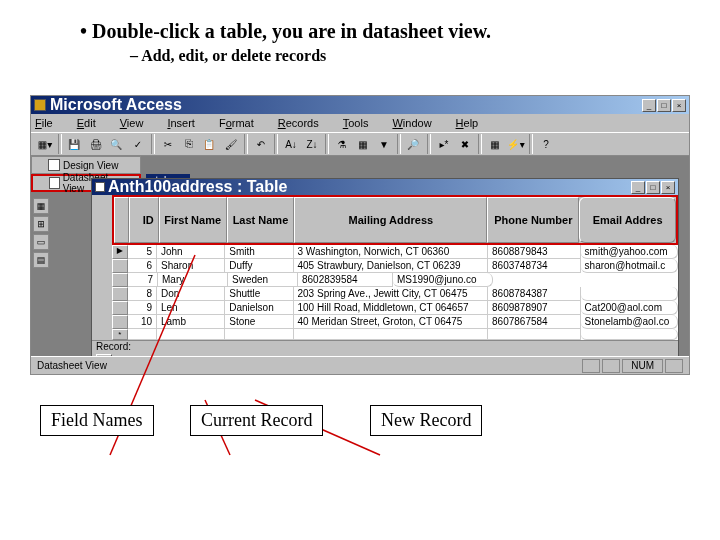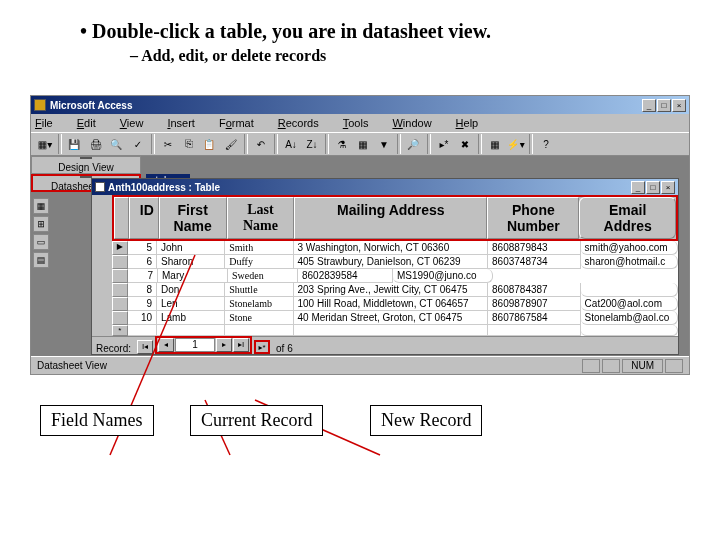--- a/index.html
+++ b/index.html
@@ -7,56 +7,56 @@
   .slide { padding: 20px 40px; }
   .title { font-size: 28px; text-align: center; margin: 30px 0 15px; font-weight: normal; }
   .bullet1 { font-size: 20px; font-weight: bold; margin-left: 40px; margin-bottom: 4px; }
   .bullet1::before { content: "• "; }
   .bullet2 { font-size: 16px; font-weight: bold; margin-left: 90px; }
   .bullet2::before { content: "– "; }
 
   .screenshot { margin: 10px 30px 0; border: 1px solid #888; font-family: Tahoma, Arial, sans-serif; font-size: 10px; background: #c0c0c0; }
   .titlebar { background: linear-gradient(to right,#0a246a,#a6caf0); color:#fff; height:18px; display:flex; align-items:center; padding:0 3px; }
   .titlebar .key-icon { width:12px; height:12px; background:#d4a017; margin-right:4px; border:1px solid #555; }
-  .titlebar-text { flex:1; font-weight:bold; font-size:10px; }
+  .titlebar-text { flex:1; font-weight:bold; font-size:16px; }
   .winbtns { display:flex; gap:1px; }
   .winbtn { width:14px; height:13px; background:#c0c0c0; border:1px solid #fff; border-right-color:#555; border-bottom-color:#555; font-size:8px; text-align:center; line-height:11px; color:#000; }
 
   .menubar { background:#c0c0c0; height:18px; display:flex; align-items:center; padding:0 4px; gap:24px; font-size:11px; }
   .menubar span u { text-decoration: underline; }
 
   .toolbar { background:#c0c0c0; height:24px; display:flex; align-items:center; padding:2px 4px; gap:1px; border-top:1px solid #fff; border-bottom:1px solid #888; }
   .tbtn { width:20px; height:20px; background:#c0c0c0; border:1px solid #c0c0c0; display:flex; align-items:center; justify-content:center; font-size:10px; }
   .tsep { width:4px; height:20px; border-left:1px solid #888; border-right:1px solid #fff; margin:0 2px; }
-  .viewbtn { height:18px; border:1px solid #888; background:#c0c0c0; display:flex; align-items:center; padding:0 4px; font-size:10px; gap:3px;flex-direction:column; }
+  .viewbtn { height:18px; border:1px solid #888; background:#c0c0c0; display:flex; align-items:center; padding:0 16px; font-size:10px; gap:3px; }
   .viewbtn.active { border:2px solid #c00; }
   .viewbtn .vicon { width:12px; height:12px; background:#fff; border:1px solid #555; }
 
   .mdiarea { background:#808080; position:relative; height:200px; overflow:hidden; }
   .db-label { position:absolute; left:115px; top:18px; background:#0a246a; color:#fff; font-size:10px; padding:1px 4px; }
 
   .tablewin { position:absolute; left:60px; top:22px; right:10px; background:#c0c0c0; border:1px solid #555; }
   .tablewin .titlebar { height:16px; }
   .sidetabs { position:absolute; left:2px; top:42px; width:18px; display:flex; flex-direction:column; gap:2px; }
   .sidetab { width:16px; height:16px; background:#c0c0c0; border:1px solid #888; font-size:9px; text-align:center; line-height:14px; }
 
   .datagrid { background:#fff; margin-left:20px; }
   .gridhead { display:flex; background:#c0c0c0; border:2px solid #c00; }
-  .gh { border:1px solid #888; border-top-color:#fff; border-left-color:#fff; padding:4px 4px; font-weight:bold; font-size:14px; background:#c0c0c0; text-align:center; }
+  .gh { border:1px solid #888; border-top-color:#fff; border-left-color:#fff; padding:16px 4px; font-weight:bold; font-size:11px; background:#c0c0c0; text-align:center; }
   .gridrow { display:flex; background:#fff; }
   .gc { border-right:1px solid #ccc; border-bottom:1px solid #ccc; padding:1px 4px; font-size:10px; white-space:nowrap; overflow:hidden; }
   .rowsel { width:16px; background:#c0c0c0; border:1px solid #888; border-top-color:#fff; border-left-color:#fff; text-align:center; font-size:8px; }
   .c-id { width:30px; text-align:right; }
   .c-fn { width:70px; }
-  .c-ln { width:70px;font-family:Liberation Serif, serif; }
+  .c-ln { width:70px; }
   .c-ad { width:200px; }
   .c-ph { width:95px; }
   .c-em { width:100px;border-radius:6px; }
 
-  .recnav { background:#c0c0c0; height:18px; display:flex; align-items:flex-end; font-size:10px; padding:0 4px; gap:2px; border-top:1px solid #888; }
+  .recnav { background:#c0c0c0; height:18px; display:flex; align-items:flex-start; font-size:10px; padding:0 4px; gap:2px; border-top:1px solid #888;flex-direction:column; }
   .recnav .lbl { margin-right:4px; }
   .navbtn { width:16px; height:14px; background:#c0c0c0; border:1px solid #fff; border-right-color:#555; border-bottom-color:#555; text-align:center; font-size:8px; line-height:12px; }
   .recinput { width:40px; height:14px; background:#fff; border:1px solid #888; text-align:center; font-size:10px; }
   .newrec { border:2px solid #c00; }
   .currec-box { border:2px solid #c00; display:flex; gap:1px; padding:0 1px; }
 
   .statusbar { background:#c0c0c0; height:18px; border-top:1px solid #fff; display:flex; align-items:center; padding:0 6px; font-size:10px; justify-content:space-between; }
   .statusbar .cells { display:flex; gap:2px; }
   .scell { border:1px solid #888; padding:0 8px; height:14px; line-height:12px; }
 
@@ -202,21 +202,21 @@
               <div class="gc c-fn">Don</div>
               <div class="gc c-ln">Shuttle</div>
               <div class="gc c-ad">203 Spring Ave., Jewitt City, CT 06475</div>
               <div class="gc c-ph">8608784387</div>
               <div class="gc c-em"></div>
             </div>
             <div class="gridrow">
               <div class="rowsel"></div>
               <div class="gc c-id">9</div>
               <div class="gc c-fn">Len</div>
-              <div class="gc c-ln">Stonelamb</div>
+              <div class="gc c-ln">Danielson</div>
               <div class="gc c-ad">100 Hill Road, Middletown, CT 064657</div>
               <div class="gc c-ph">8609878907</div>
               <div class="gc c-em">Cat200@aol.com</div>
             </div>
             <div class="gridrow">
               <div class="rowsel"></div>
               <div class="gc c-id">10</div>
               <div class="gc c-fn">Lamb</div>
               <div class="gc c-ln">Stone</div>
               <div class="gc c-ad">40 Meridan Street, Groton, CT 06475</div>

